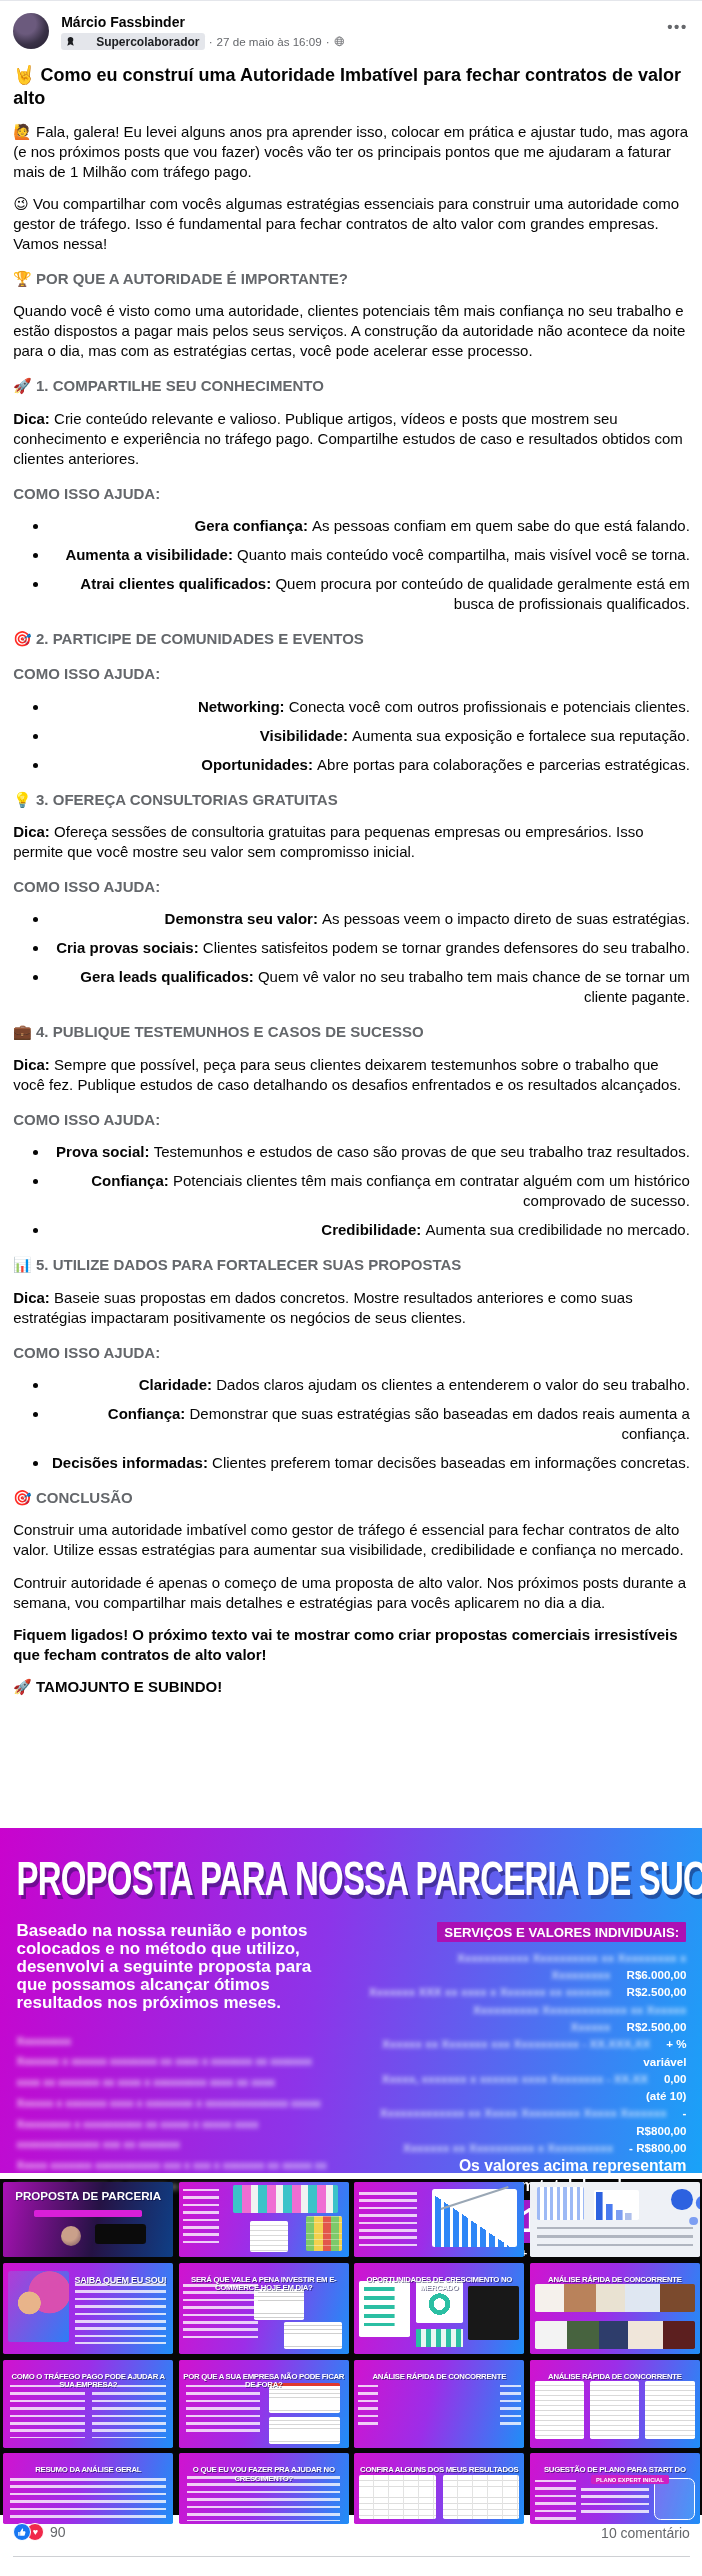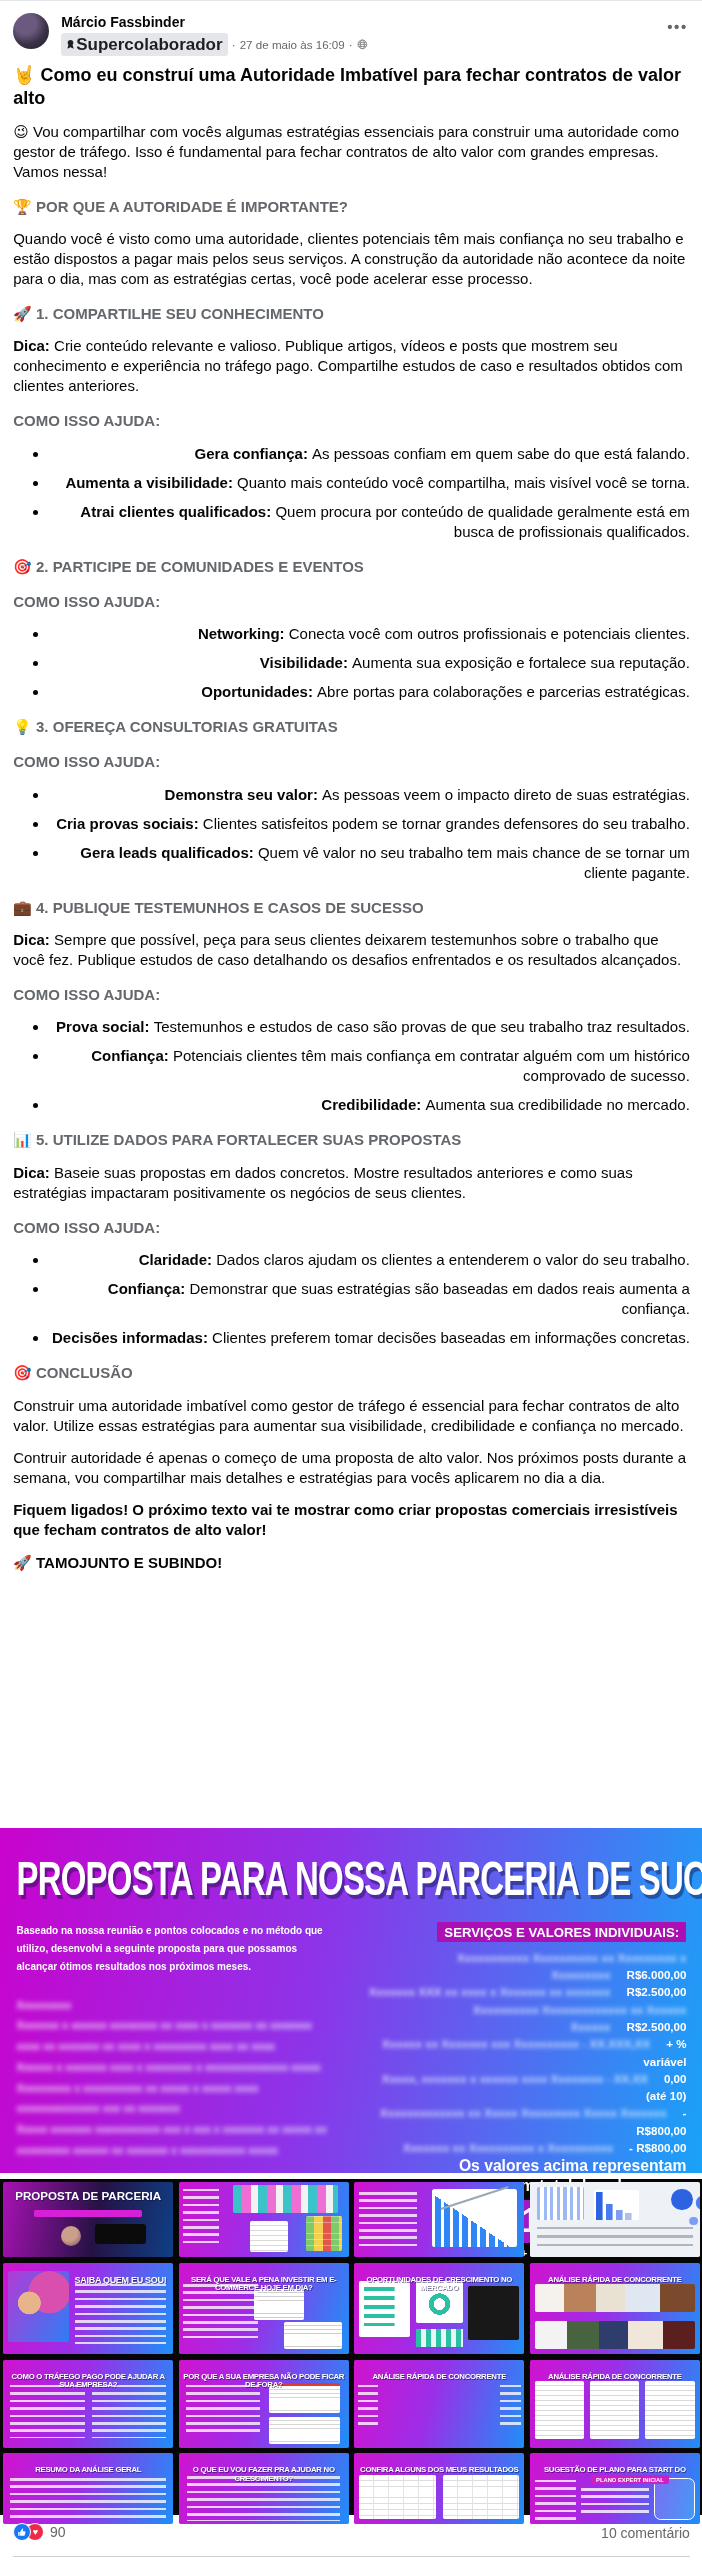--- a/index.html
+++ b/index.html
@@ -7,22 +7,22 @@
     font-family:"Liberation Sans","DejaVu Sans",sans-serif; color:#050505; }
   .post { width:703px; height:2576px; background:#fff; border-top:0.8px solid #e4e6eb; display:flex; flex-direction:column; }
 
   
   .hdr { height:58px; padding:11.6px 13.2px 0; position:relative; flex:none; }
   .avatar { position:absolute; left:13.2px; top:11.6px; width:36px; height:36px; border-radius:50%;
     background:radial-gradient(circle at 35% 30%, #6b5a7d 0 30%, #3a3247 60%, #211c2c 100%); }
   .hdr-main { margin-left:48px; }
   .author { font-size:14px; font-weight:700; line-height:18px; }
   .meta { display:flex; align-items:center; gap:4.1px; margin-top:2.5px; color:#65676b; font-size:11.6px; }
-  .badge { display:inline-flex; align-items:center; gap:1px; background:#e4e6eb; color:#1c1e21;
-    border-radius:3.3px; padding:1.7px 5px; font-size:17px; font-weight:600; }
+  .badge { display:inline-flex; align-items:center; gap:21px; background:#e4e6eb; color:#1c1e21;
+    border-radius:3.3px; padding:1.7px 5px; font-size:12px; font-weight:600; }
   .badge svg { width:9px; height:10.7px; }
   .globe { width:10.7px; height:10.7px; opacity:.85; }
   .dots { position:absolute; right:15px; top:16.5px; color:#65676b; font-size:15px; letter-spacing:1.7px; font-weight:700; cursor:pointer; }
 
   
   .ptext { padding:5px 13.2px 0; height:1769px; overflow:hidden; flex:none; font-size:15px; line-height:20px; }
   .title { font-size:18px; line-height:23px; font-weight:700; margin-bottom:11.6px; }
   .pb { margin-bottom:12.4px; }
   .pb.bold { font-weight:700; }
   .sec-h { color:#64676b; font-weight:700; font-size:15px; margin:15px 0 12.4px; }
@@ -32,21 +32,21 @@
   ul.blist li strong { font-weight:700; }
 
   
   .banner { height:345px; flex:none; position:relative; color:#fff;
     background:linear-gradient(100deg,#c903cd 0%,#8d34e9 45%,#18a3f8 100%); padding:11.6px 16.5px 10px; cursor:pointer; }
   .banner-title { text-align:center; font-weight:800; font-size:33px; letter-spacing:-0.8px; white-space:nowrap;
     transform:scaleY(1.45); transform-origin:center top; margin-top:11.6px;
     text-shadow:2.5px 3.3px 0 rgba(15,15,70,.45); }
   .banner-cols { display:flex; margin-top:33px; height:248px; }
   .bcol-l { width:52%; padding-right:11.6px; }
-  .intro { font-size:10px; font-weight:700; line-height:18px; max-width:314px; }
+  .intro { font-size:17px; font-weight:700; line-height:18px; max-width:314px; }
   .obj { margin-top:21.5px; filter:blur(2.5px); opacity:.85; font-size:10.7px; line-height:15.7px; font-weight:700; }
   .obj div { margin-bottom:5px; white-space:nowrap; overflow:hidden; }
   .bcol-r { width:48%; display:flex; flex-direction:column; align-items:flex-end; }
   .svc-title { background:#ac10b4; padding:2.5px 7.4px; font-weight:800; font-size:13.2px; border-radius:1px; }
   .svc-rows { margin-top:6.6px; font-size:11.6px; line-height:17.3px; text-align:right; }
   .svc-row .m { filter:blur(2.1px); opacity:.8; font-weight:700; color:#e8f2ff; }
   .svc-row .v { font-weight:700; color:#fff; margin-left:16px; }
   .totals { margin-top:auto; text-align:right; }
   .tot-line { font-size:15.7px; font-weight:700; line-height:20px; }
   .amount { display:inline-block; background:linear-gradient(90deg,#8f16c9,#cf1fc3); font-size:35px; font-weight:800;
@@ -202,39 +202,41 @@
             <ellipse cx="8" cy="8" rx="3" ry="6.5"></ellipse>
             <path d="M1.8 8h12.4M2.6 5h10.8M2.6 11h10.8"></path>
           </svg>
       </div>
     </div>
   </div>
 
   <div class="ptext">
     <div class="title">🤘 Como eu construí uma Autoridade Imbatível para fechar contratos de valor alto</div>
     <div id="post-body">
+        <div class="pb">🙋 Fala, galera! Eu levei alguns anos pra aprender isso, colocar em prática e ajustar tudo, mas agora (e nos próximos posts que vou fazer) vocês vão ter os principais pontos que me ajudaram a faturar mais de 1 Milhão com tráfego pago.</div>
         <div class="pb">😉 Vou compartilhar com vocês algumas estratégias essenciais para construir uma autoridade como gestor de tráfego. Isso é fundamental para fechar contratos de alto valor com grandes empresas. Vamos nessa!</div>
         <div class="sec-h">🏆 POR QUE A AUTORIDADE É IMPORTANTE?</div>
         <div class="pb">Quando você é visto como uma autoridade, clientes potenciais têm mais confiança no seu trabalho e estão dispostos a pagar mais pelos seus serviços. A construção da autoridade não acontece da noite para o dia, mas com as estratégias certas, você pode acelerar esse processo.</div>
         <div class="sec-h">🚀 1. COMPARTILHE SEU CONHECIMENTO</div>
         <div class="pb"><strong>Dica: </strong>Crie conteúdo relevante e valioso. Publique artigos, vídeos e posts que mostrem seu conhecimento e experiência no tráfego pago. Compartilhe estudos de caso e resultados obtidos com clientes anteriores.</div>
         <div class="sub-h">COMO ISSO AJUDA:</div>
         <ul class="blist">
           <li><strong>Gera confiança: </strong>As pessoas confiam em quem sabe do que está falando.</li>
           <li><strong>Aumenta a visibilidade: </strong>Quanto mais conteúdo você compartilha, mais visível você se torna.</li>
           <li><strong>Atrai clientes qualificados: </strong>Quem procura por conteúdo de qualidade geralmente está em busca de profissionais qualificados.</li>
         </ul>
         <div class="sec-h">🎯 2. PARTICIPE DE COMUNIDADES E EVENTOS</div>
         <div class="sub-h">COMO ISSO AJUDA:</div>
         <ul class="blist">
           <li><strong>Networking: </strong>Conecta você com outros profissionais e potenciais clientes.</li>
           <li><strong>Visibilidade: </strong>Aumenta sua exposição e fortalece sua reputação.</li>
           <li><strong>Oportunidades: </strong>Abre portas para colaborações e parcerias estratégicas.</li>
         </ul>
         <div class="sec-h">💡 3. OFEREÇA CONSULTORIAS GRATUITAS</div>
+        <div class="pb"><strong>Dica: </strong>Ofereça sessões de consultoria gratuitas para pequenas empresas ou empresários. Isso permite que você mostre seu valor sem compromisso inicial.</div>
         <div class="sub-h">COMO ISSO AJUDA:</div>
         <ul class="blist">
           <li><strong>Demonstra seu valor: </strong>As pessoas veem o impacto direto de suas estratégias.</li>
           <li><strong>Cria provas sociais: </strong>Clientes satisfeitos podem se tornar grandes defensores do seu trabalho.</li>
           <li><strong>Gera leads qualificados: </strong>Quem vê valor no seu trabalho tem mais chance de se tornar um cliente pagante.</li>
         </ul>
         <div class="sec-h">💼 4. PUBLIQUE TESTEMUNHOS E CASOS DE SUCESSO</div>
         <div class="pb"><strong>Dica: </strong>Sempre que possível, peça para seus clientes deixarem testemunhos sobre o trabalho que você fez. Publique estudos de caso detalhando os desafios enfrentados e os resultados alcançados.</div>
         <div class="sub-h">COMO ISSO AJUDA:</div>
         <ul class="blist">

